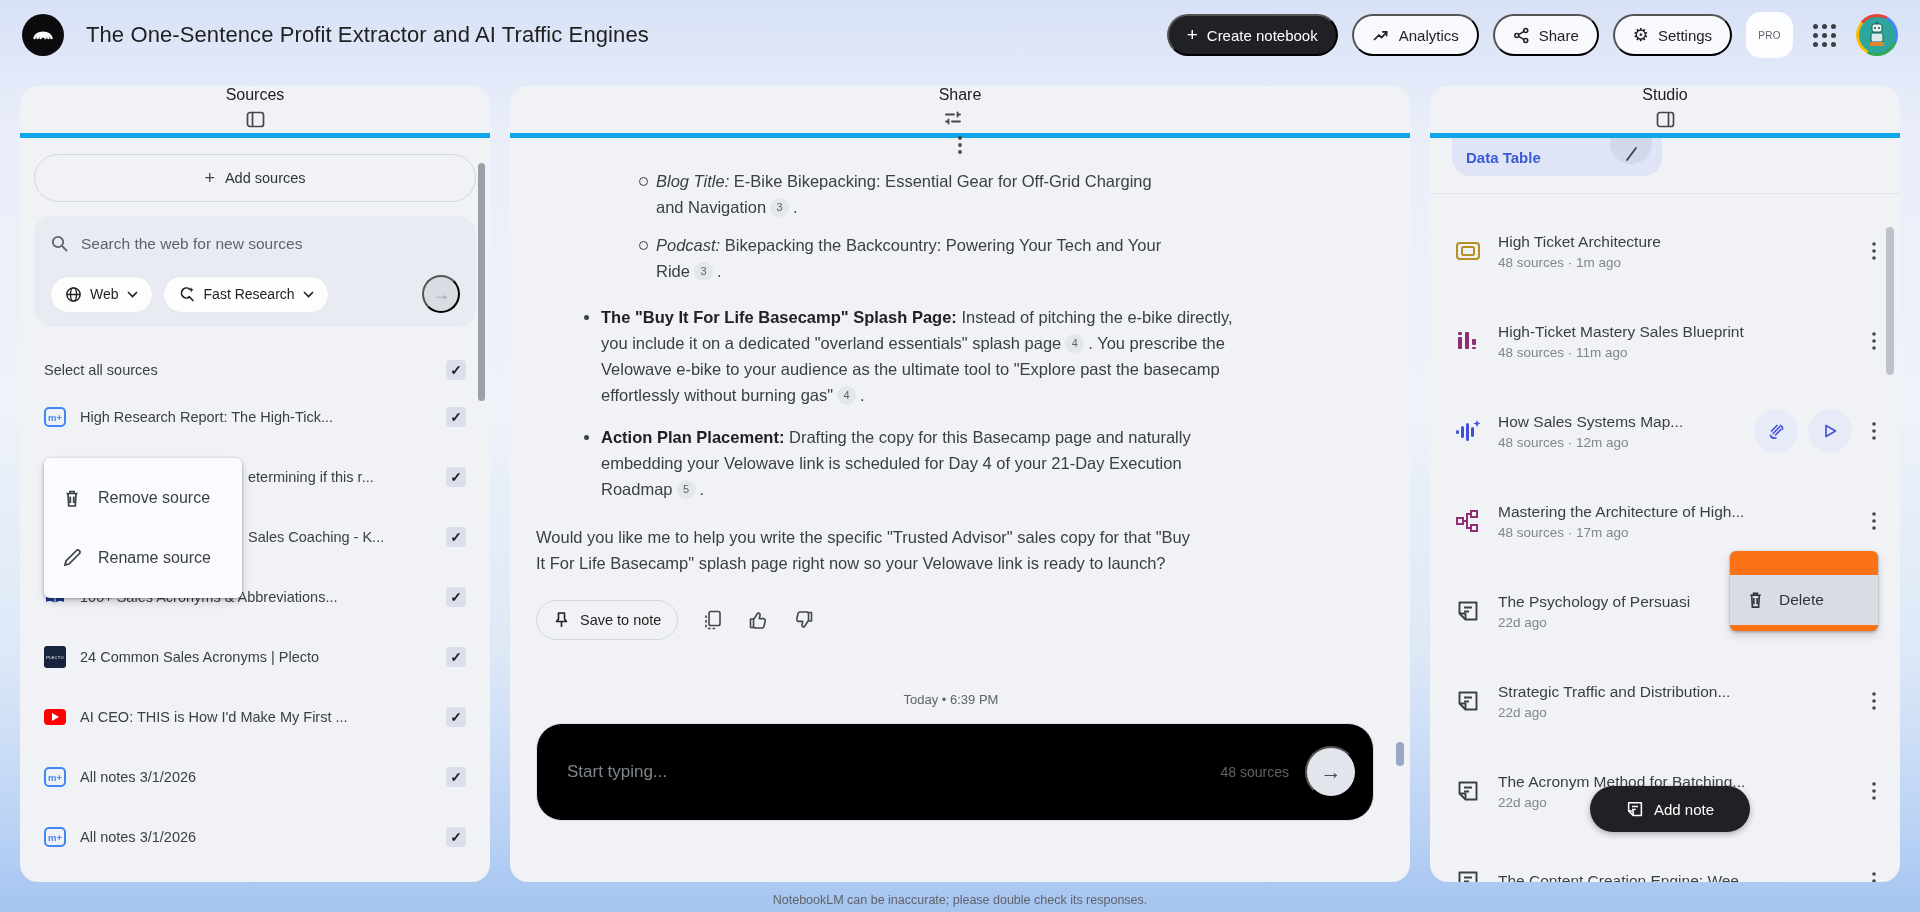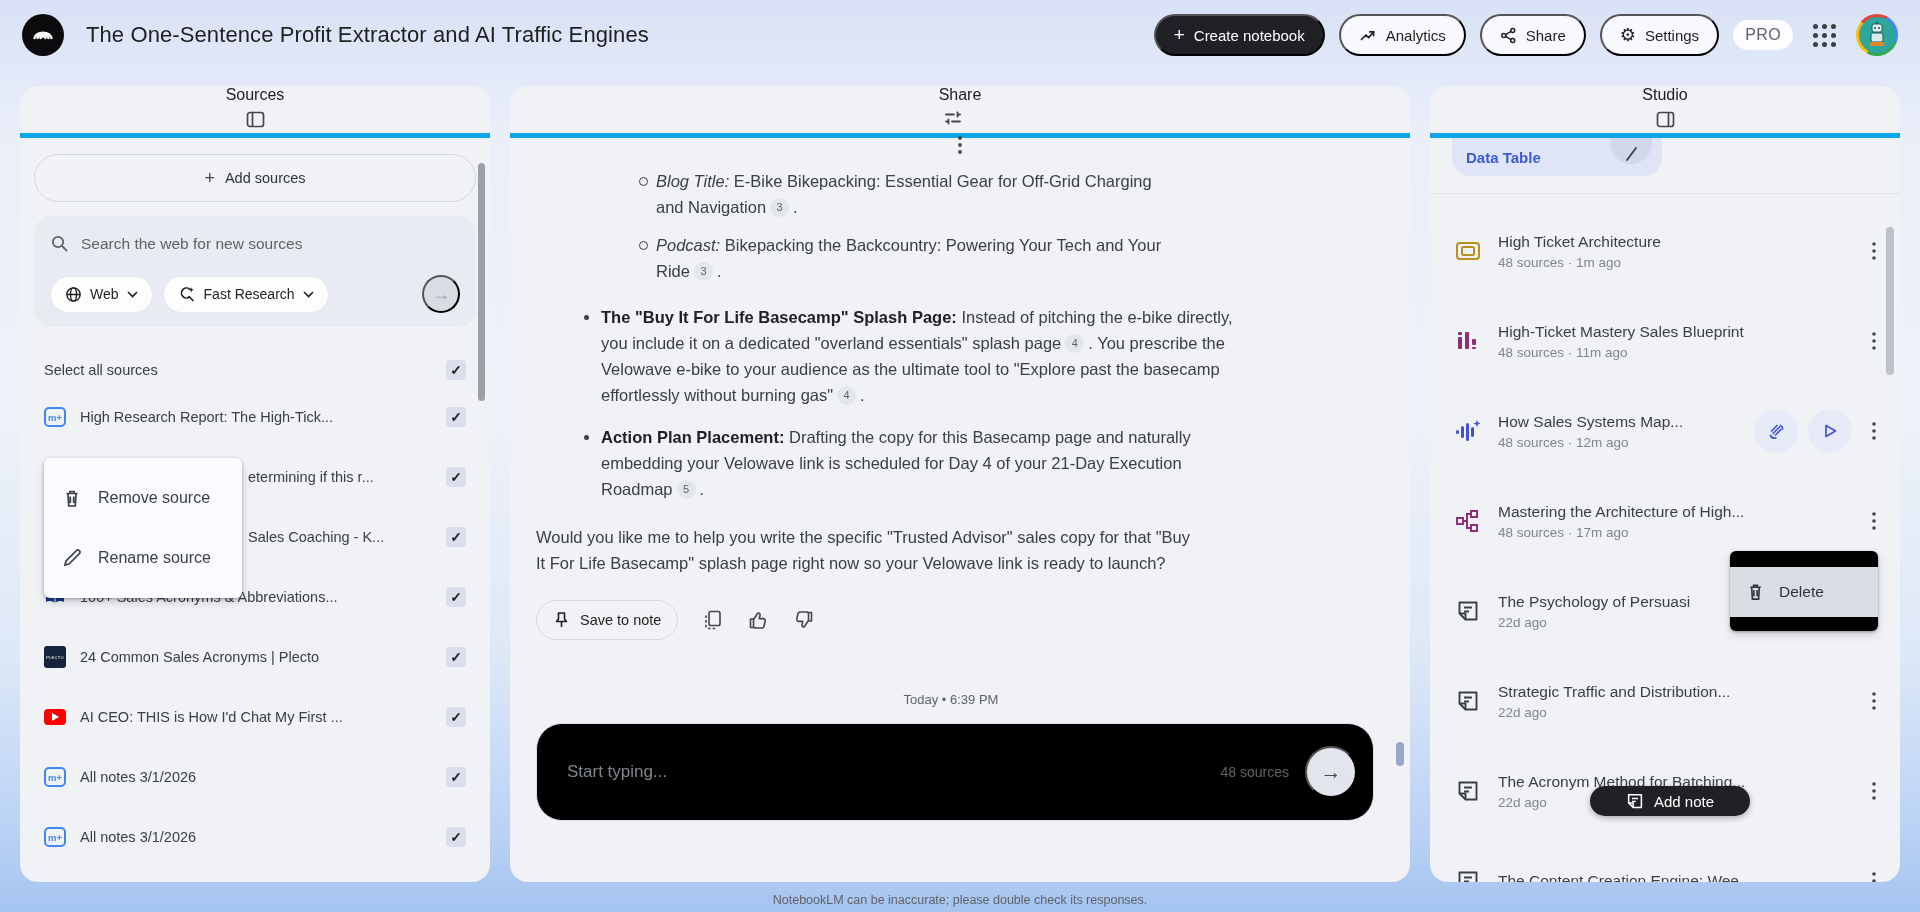--- a/index.html
+++ b/index.html
@@ -8,21 +8,21 @@
     font-family:"Liberation Sans", sans-serif;
     background:linear-gradient(180deg,#d8e1f6 0%,#e9eef9 14%,#eef2f9 45%,#dde8f7 72%,#bcd3f5 90%,#a5c4f0 100%);
     color:#202124; position:relative;
   }
   .topbar { position:absolute; top:0; left:0; right:0; height:70px; display:flex; align-items:center; padding:0 22px; }
   .logo { width:42px; height:42px; border-radius:50%; background:#0b0b0d; display:flex; align-items:center; justify-content:center; flex:0 0 auto; }
   .nb-title { font-size:22px; color:#1f1f1f; margin-left:22px; letter-spacing:.1px; }
   .topbar-right { margin-left:auto; display:flex; align-items:center; gap:14px; }
   .pill { height:42px; border-radius:22px; display:flex; align-items:center; gap:9px; padding:0 18px; font-size:15px; color:#1f1f1f; background:rgba(255,255,255,.78); cursor:pointer; }
   .pill.dark { background:#1f2125; color:#fff; }
-  .pro-badge { height:30px; padding:0 12px; background:rgba(255,255,255,.92); border-radius:15px; font-size:16px; color:#5f6368; display:flex; align-items:center; letter-spacing:.4px; }
+  .pro-badge { height:46px; padding:0 12px; background:rgba(255,255,255,.92); border-radius:15px; font-size:10px; color:#5f6368; display:flex; align-items:center; letter-spacing:.4px; }
   .apps-grid { display:grid; grid-template-columns:repeat(3,5px); grid-gap:4px; padding:6px; cursor:pointer; }
   .apps-grid span { width:5px; height:5px; border-radius:50%; background:#3c4043; }
   .avatar { width:42px; height:42px; border-radius:50%; padding:3px; background:conic-gradient(from -50deg,#ea4335 0 22%,#4285f4 22% 45%,#34a853 45% 72%,#fbbc05 72% 100%); }
   .avatar-inner { width:100%; height:100%; border-radius:50%; background:#2fa69b; display:flex; align-items:center; justify-content:center; overflow:hidden; }
 
   .panel { position:absolute; top:86px; height:796px; background:#f0f2f5; border-radius:18px; overflow:hidden; }
   .panel-hdr { height:52px; display:flex; align-items:center; padding:0 22px; border-bottom:5px solid #0ea5e9; font-size:16px; color:#202124;flex-direction:column; }
   .panel-hdr .spacer { flex:1; }
   .icon-btn { background:none; border:none; cursor:pointer; color:#444746; display:flex; align-items:center; justify-content:center; padding:4px; }
 
@@ -79,23 +79,23 @@
   .studio-divider { height:1px; background:#e1e4e9; margin-top:15px; }
   .studio-list { margin-top:12px; }
   .st-row { height:90px; display:flex; align-items:center; gap:16px; padding:0 20px 0 24px; }
   .st-ico { flex:0 0 28px; display:flex; align-items:center; justify-content:center; }
   .st-text { flex:1; min-width:0; }
   .st-title { font-size:15.5px; color:#3c4043; white-space:nowrap; overflow:hidden; }
   .st-meta { font-size:13.5px; color:#80868b; margin-top:4px; }
   .st-actions { display:flex; align-items:center; gap:10px; }
   .round-act { width:44px; height:44px; border-radius:50%; background:#e7ebf8; color:#4753d6; display:flex; align-items:center; justify-content:center; cursor:pointer; }
   .kebab { cursor:pointer; display:flex; padding:4px; }
-  .delete-menu { position:absolute; left:300px; top:465px; width:148px; height:80px; background:#000000; border-radius:6px; box-shadow:0 1px 3px rgba(0,0,0,.3),0 4px 10px rgba(0,0,0,.15); z-index:6; padding:16px 0 16px; }
+  .delete-menu { position:absolute; left:300px; top:465px; width:148px; height:80px; background:#f97316; border-radius:6px; box-shadow:0 1px 3px rgba(0,0,0,.3),0 4px 10px rgba(0,0,0,.15); z-index:6; padding:24px 0 16px; }
   .delete-item { height:50px; background:#d9dce3; display:flex; align-items:center; gap:14px; padding:0 16px; font-size:15.5px; color:#30343a; cursor:pointer; }
-  .add-note-btn { position:absolute; left:160px; top:700px; width:160px; height:30px; background:#202124; border:none; border-radius:24px; color:#fff; font-size:15px; display:flex; align-items:center; justify-content:center; gap:10px; cursor:pointer; z-index:7; box-shadow:0 2px 6px rgba(0,0,0,.3); }
+  .add-note-btn { position:absolute; left:160px; top:700px; width:160px; height:46px; background:#202124; border:none; border-radius:24px; color:#fff; font-size:15px; display:flex; align-items:center; justify-content:center; gap:10px; cursor:pointer; z-index:7; box-shadow:0 2px 6px rgba(0,0,0,.3); }
   #studio-scroll { right:6px; top:141px; width:8px; height:148px; background:#bcc1ca; }
 
   svg { display:block; }
   .it { font-style:italic; }
 </style>
 </head>
 <body>
 
 <div class="topbar">
   <div class="logo">
@@ -269,21 +269,21 @@
         </span>
       <span class="title">24 Common Sales Acronyms | Plecto</span>
       <span class="cbx">
           <span>✓</span>
         </span>
     </div>
     <div class="src-row">
       <span class="src-ico yt">
           <i></i>
         </span>
-      <span class="title">AI CEO: THIS is How I'd Chat My First ...</span>
+      <span class="title">AI CEO: THIS is How I'd Make My First ...</span>
       <span class="cbx">
           <span>✓</span>
         </span>
     </div>
     <div class="src-row">
       <span class="src-ico mplus">
           <span>m+</span>
         </span>
       <span class="title">All notes 3/1/2026</span>
       <span class="cbx">

